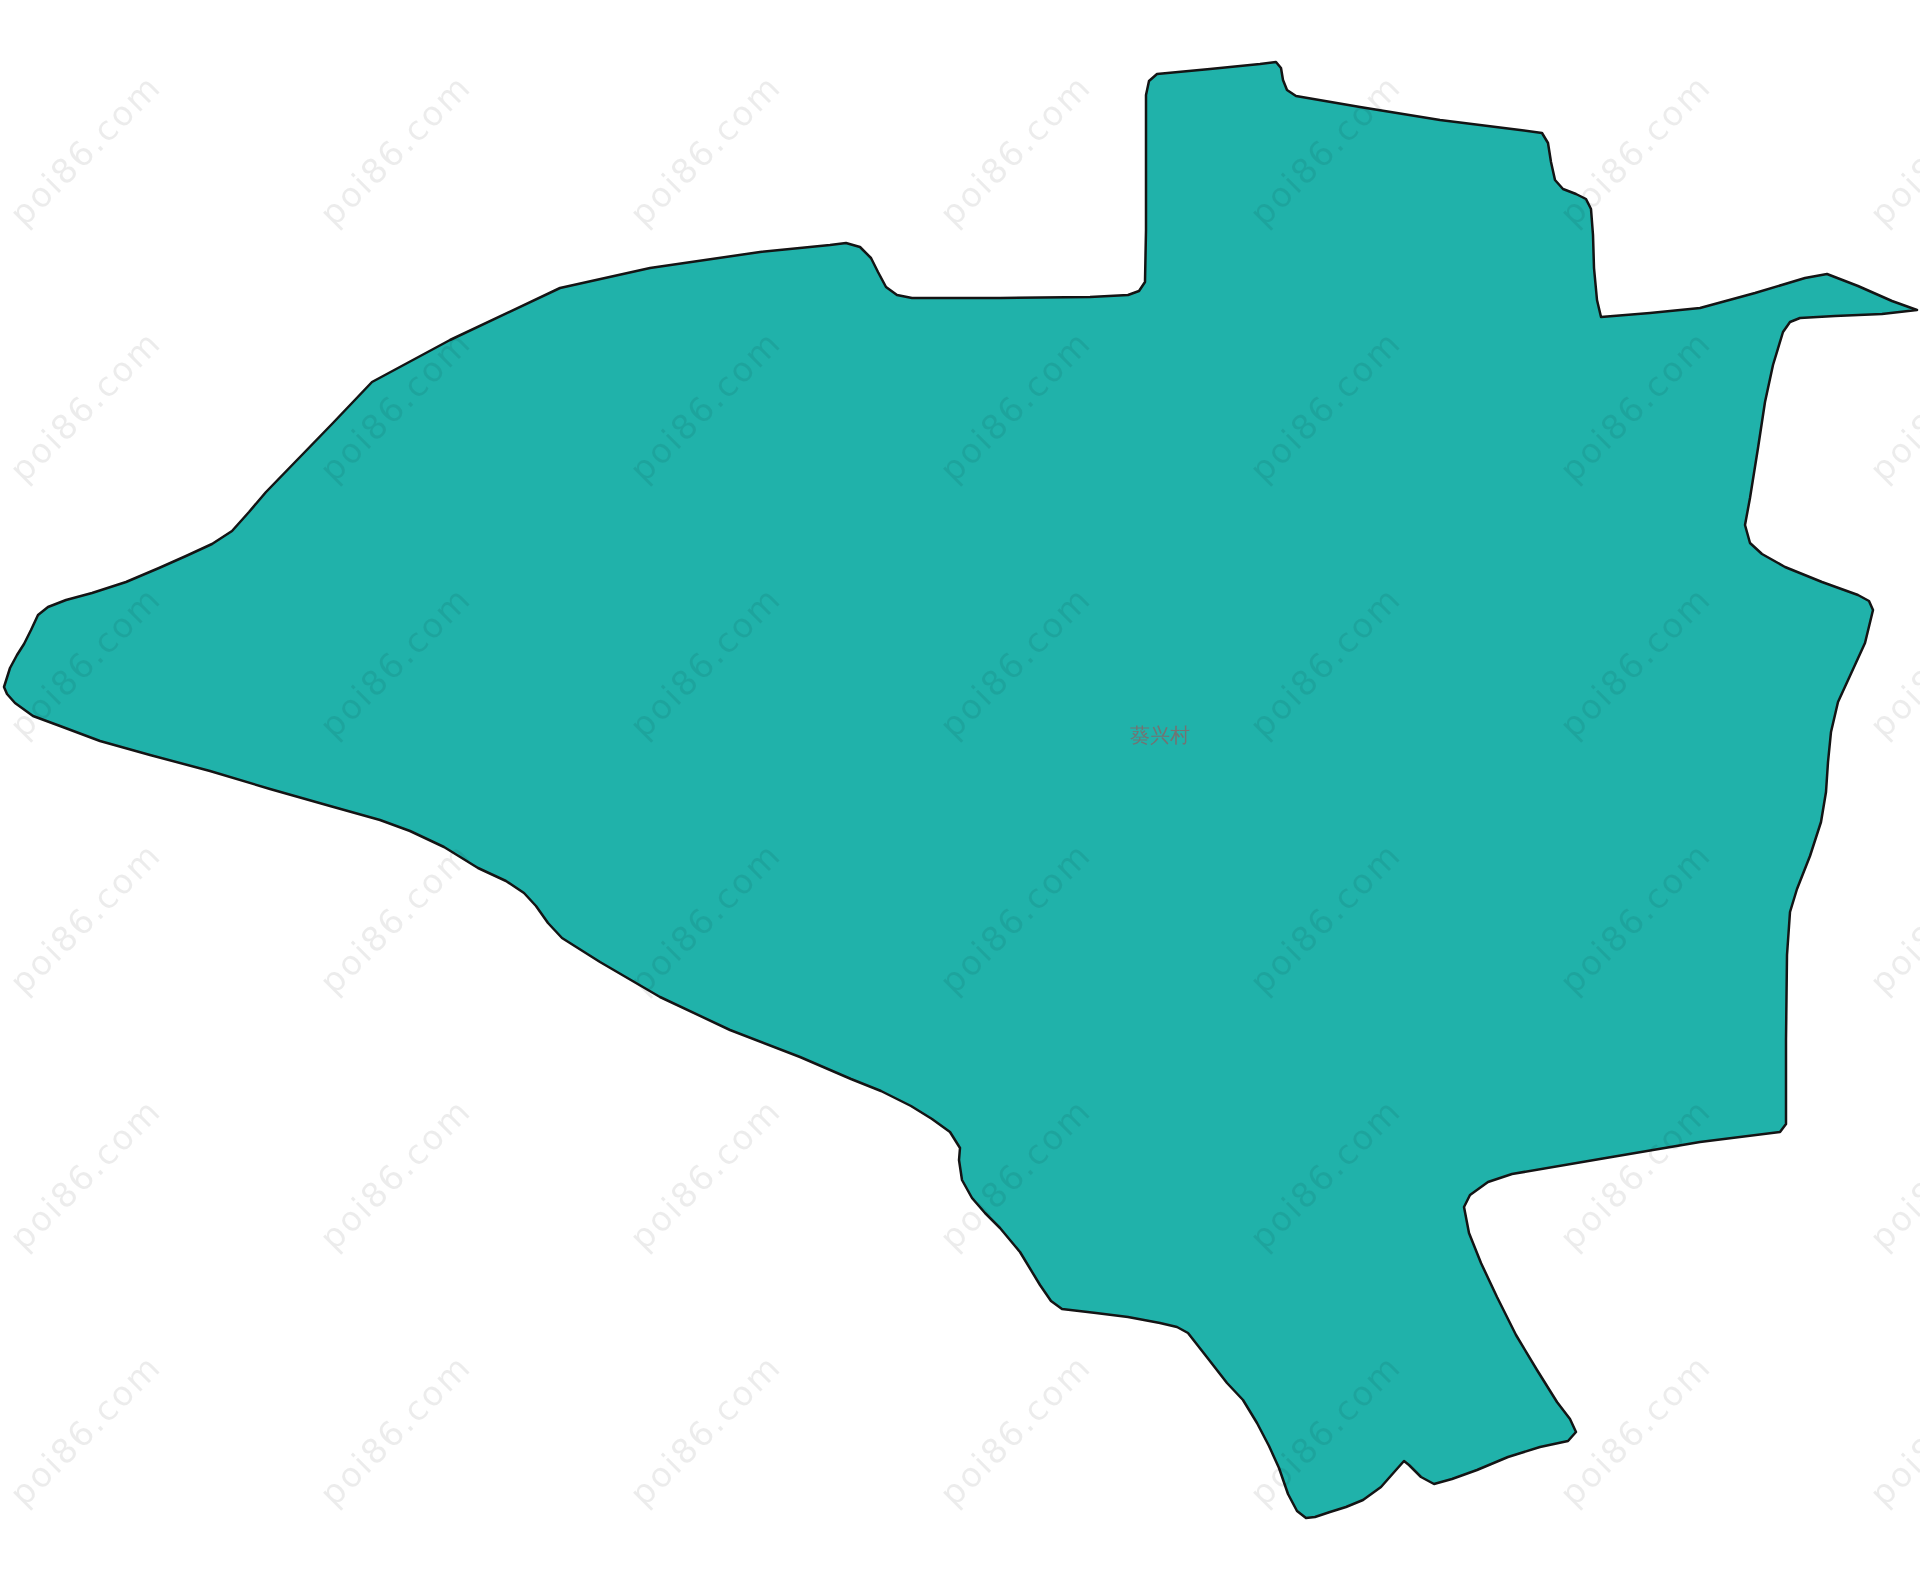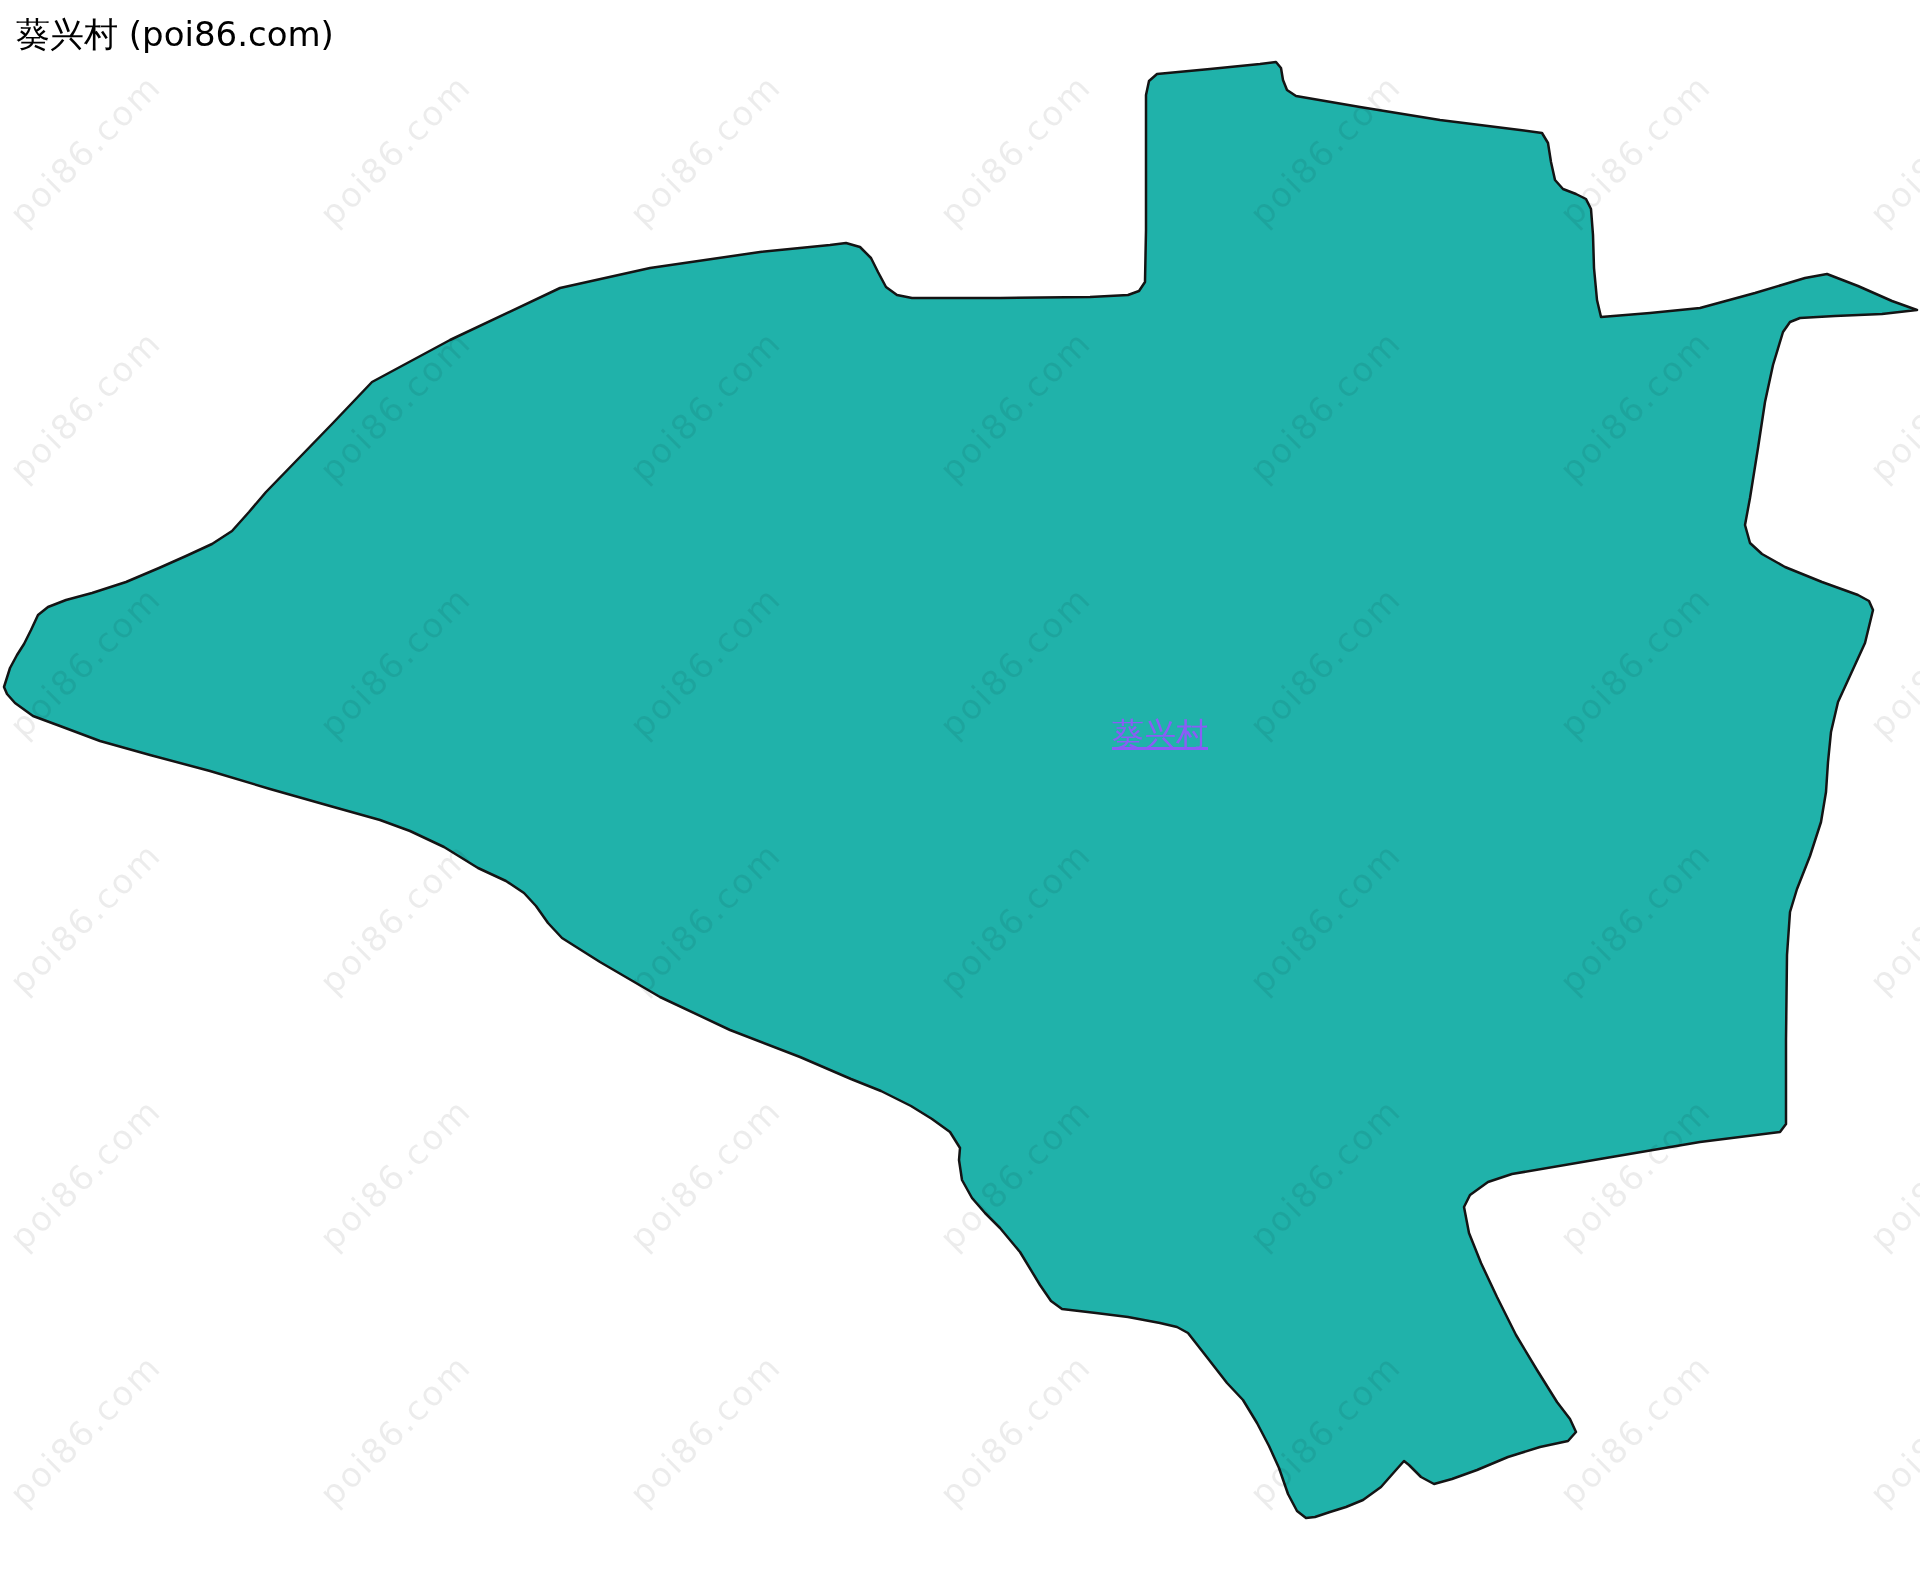--- a/index.html
+++ b/index.html
@@ -47,24 +47,23 @@
     top: 12px;
     margin: 0;
     font-size: 34px;
     font-weight: 500;
     color: #000000;
     white-space: nowrap;
   }
   .region-label {
     position: absolute;
     transform: translate(-50%, -50%);
-    font-size: 32px;
-    color: #8b5cf6;
+    font-size: 20px;
+    color: #737373;
     white-space: nowrap;
-    text-decoration: underline;
   }
 </style>
 </head>
 <body>
 
 <div class="canvas">
 
   <svg class="map-svg" viewBox="0 0 1920 1586" xmlns="http://www.w3.org/2000/svg">
     <path id="region-path" fill="#20B2AA" stroke="#141414" stroke-width="2.5" stroke-linejoin="round" stroke-linecap="round" d="M 4,687 L 10,668 L 17,655 L 24,644 L 31,630 L 38,615 L 48,607 L 66,600 L 92,593 L 126,582 L 159,568 L 186,556 L 212,544 L 232,531 L 249,512 L 266,492 L 299,458 L 332,424 L 372,382 L 450,340 L 560,288 L 650,268 L 760,252 L 830,245 L 846,243 L 860,247 L 871,258 L 878,272 L 886,287 L 897,295 L 912,298 L 1000,298 L 1090,297 L 1128,295 L 1139,291 L 1145,282 L 1146,230 L 1146,150 L 1146,95 L 1149,81 L 1157,74 L 1210,69 L 1260,64 L 1276,62 L 1281,68 L 1283,80 L 1287,90 L 1296,96 L 1360,107 L 1440,120 L 1520,130 L 1542,133 L 1548,143 L 1551,162 L 1555,180 L 1563,189 L 1576,194 L 1586,199 L 1591,209 L 1593,235 L 1594,268 L 1597,300 L 1601,317 L 1650,313 L 1700,308 L 1755,293 L 1805,278 L 1827,274 L 1858,286 L 1892,301 L 1917,310 L 1882,314 L 1835,316 L 1800,318 L 1790,322 L 1783,332 L 1773,365 L 1765,402 L 1758,448 L 1750,498 L 1745,525 L 1750,543 L 1762,554 L 1785,567 L 1822,582 L 1858,595 L 1869,601 L 1873,610 L 1865,643 L 1849,678 L 1838,702 L 1831,732 L 1828,762 L 1826,792 L 1821,822 L 1810,856 L 1797,889 L 1790,912 L 1787,955 L 1786,1040 L 1786,1124 L 1780,1132 L 1700,1142 L 1600,1159 L 1512,1174 L 1488,1182 L 1470,1195 L 1464,1207 L 1469,1233 L 1481,1263 L 1497,1297 L 1516,1335 L 1537,1370 L 1557,1402 L 1570,1419 L 1576,1432 L 1568,1441 L 1540,1447 L 1508,1457 L 1477,1470 L 1452,1479 L 1434,1484 L 1421,1477 L 1409,1465 L 1404,1461 L 1396,1470 L 1381,1487 L 1363,1500 L 1346,1507 L 1330,1512 L 1315,1517 L 1306,1518 L 1297,1511 L 1288,1494 L 1279,1468 L 1269,1446 L 1257,1423 L 1243,1400 L 1227,1383 L 1206,1356 L 1188,1333 L 1177,1327 L 1160,1323 L 1128,1317 L 1096,1313 L 1062,1309 L 1051,1301 L 1040,1285 L 1020,1252 L 1000,1228 L 985,1213 L 972,1198 L 962,1180 L 959,1160 L 960,1148 L 950,1132 L 932,1119 L 911,1106 L 881,1091 L 851,1079 L 800,1057 L 730,1030 L 660,997 L 600,962 L 562,938 L 548,923 L 536,906 L 524,893 L 506,881 L 478,868 L 444,847 L 410,831 L 380,820 L 330,806 L 270,789 L 210,771 L 150,755 L 100,741 L 60,726 L 33,716 L 15,703 L 7,694 Z"></path>
   </svg>
@@ -107,17 +106,16 @@
       <span class="watermark-tile" style="left: 1945px; top: 1174px; color: rgba(0, 0, 0, 0.075); transform: translate(-50%, -50%) rotate(-45deg);">poi86.com</span>
       <span class="watermark-tile" style="left: 85px; top: 1430px; color: rgba(0, 0, 0, 0.075); transform: translate(-50%, -50%) rotate(-45deg);">poi86.com</span>
       <span class="watermark-tile" style="left: 395px; top: 1430px; color: rgba(0, 0, 0, 0.075); transform: translate(-50%, -50%) rotate(-45deg);">poi86.com</span>
       <span class="watermark-tile" style="left: 705px; top: 1430px; color: rgba(0, 0, 0, 0.075); transform: translate(-50%, -50%) rotate(-45deg);">poi86.com</span>
       <span class="watermark-tile" style="left: 1015px; top: 1430px; color: rgba(0, 0, 0, 0.075); transform: translate(-50%, -50%) rotate(-45deg);">poi86.com</span>
       <span class="watermark-tile" style="left: 1325px; top: 1430px; color: rgba(0, 0, 0, 0.075); transform: translate(-50%, -50%) rotate(-45deg);">poi86.com</span>
       <span class="watermark-tile" style="left: 1635px; top: 1430px; color: rgba(0, 0, 0, 0.075); transform: translate(-50%, -50%) rotate(-45deg);">poi86.com</span>
       <span class="watermark-tile" style="left: 1945px; top: 1430px; color: rgba(0, 0, 0, 0.075); transform: translate(-50%, -50%) rotate(-45deg);">poi86.com</span>
     </div>
 
-  <h1 class="page-title">葵兴村 (poi86.com)</h1>
 
   <div class="region-label" id="region-label" style="left: 1160px; top: 735px;">葵兴村</div>
 
 </div>
 
 </body></html>

